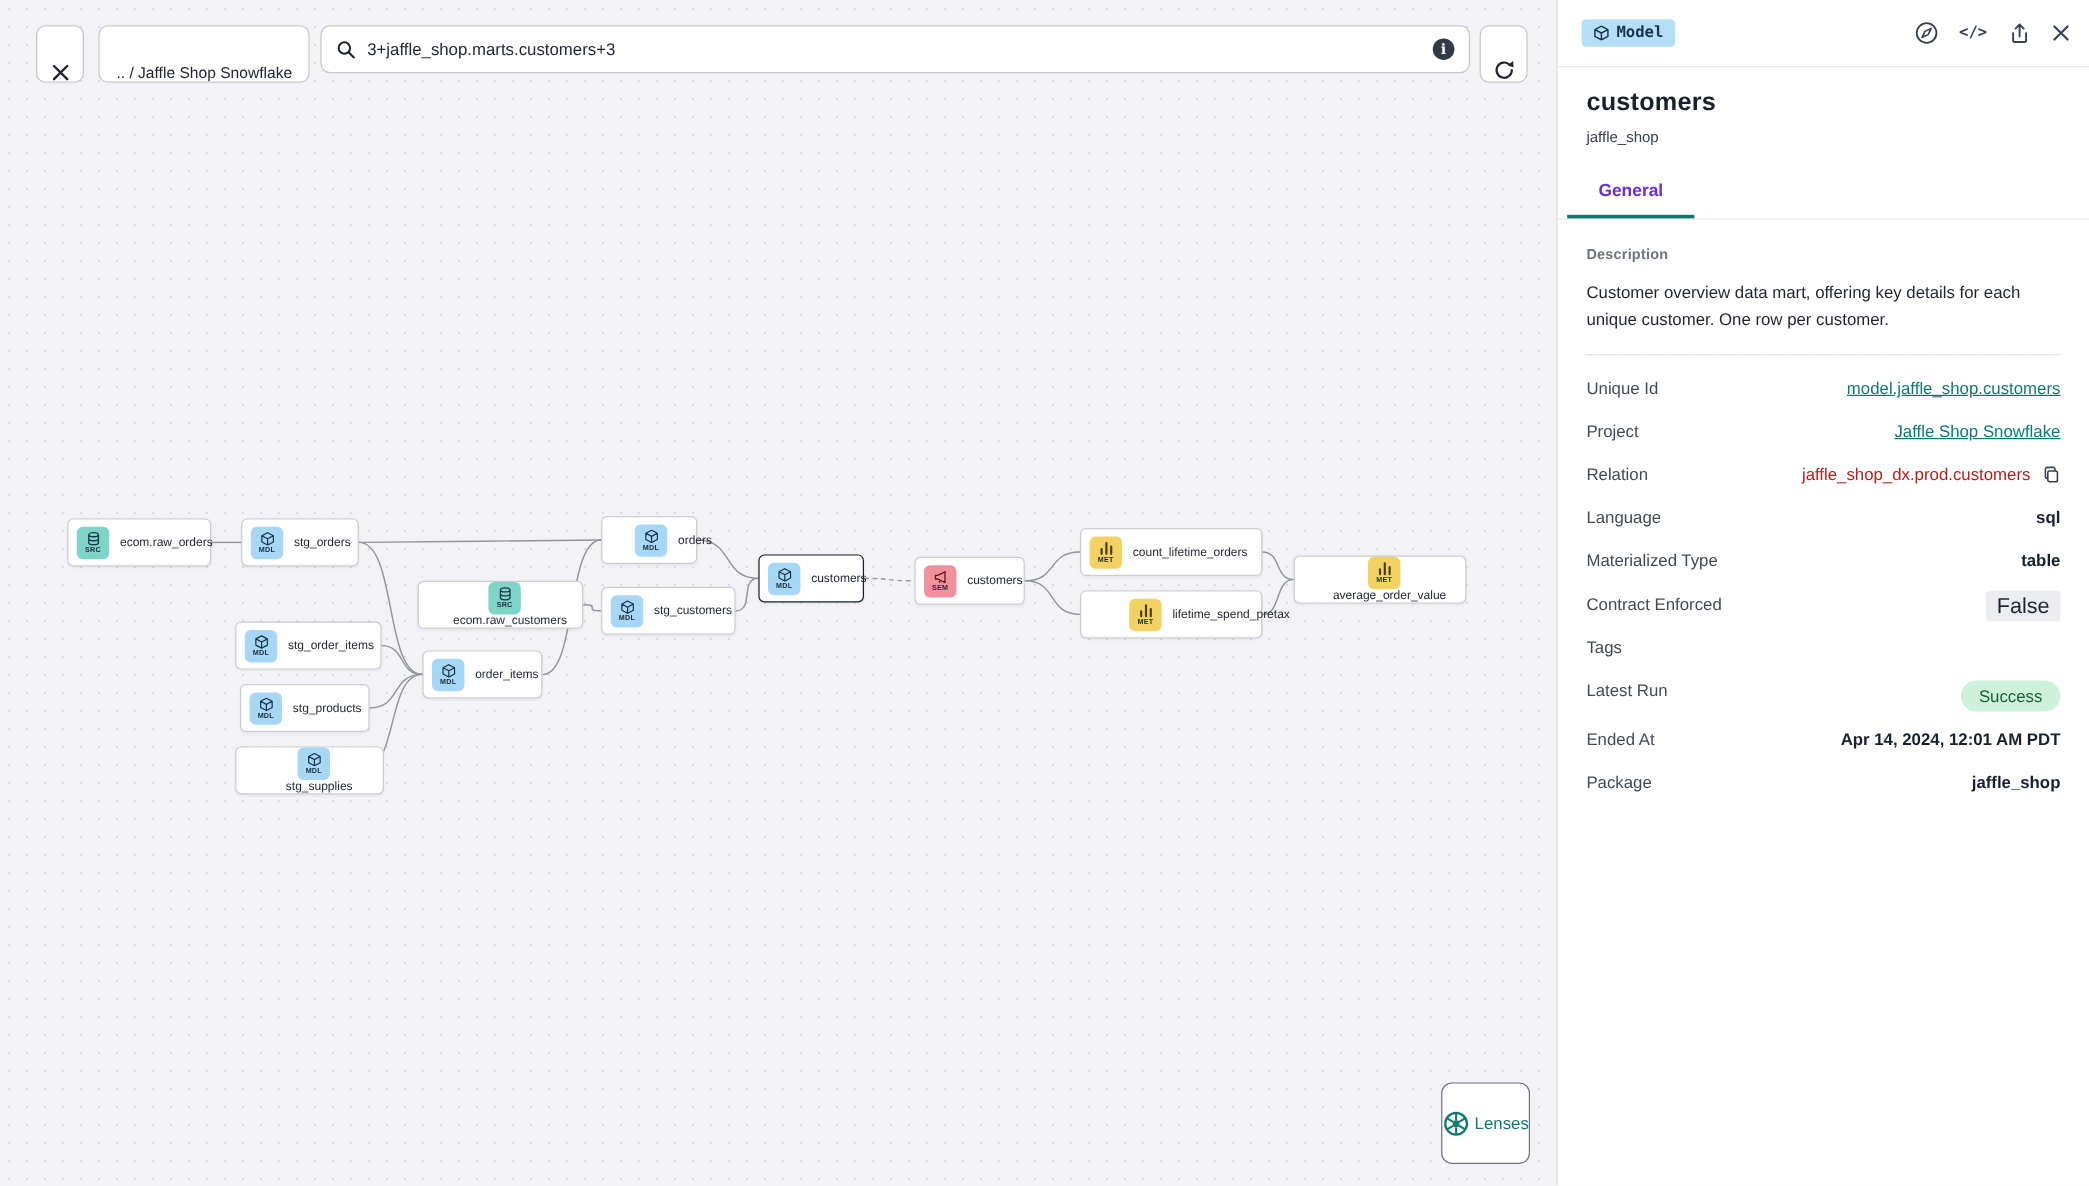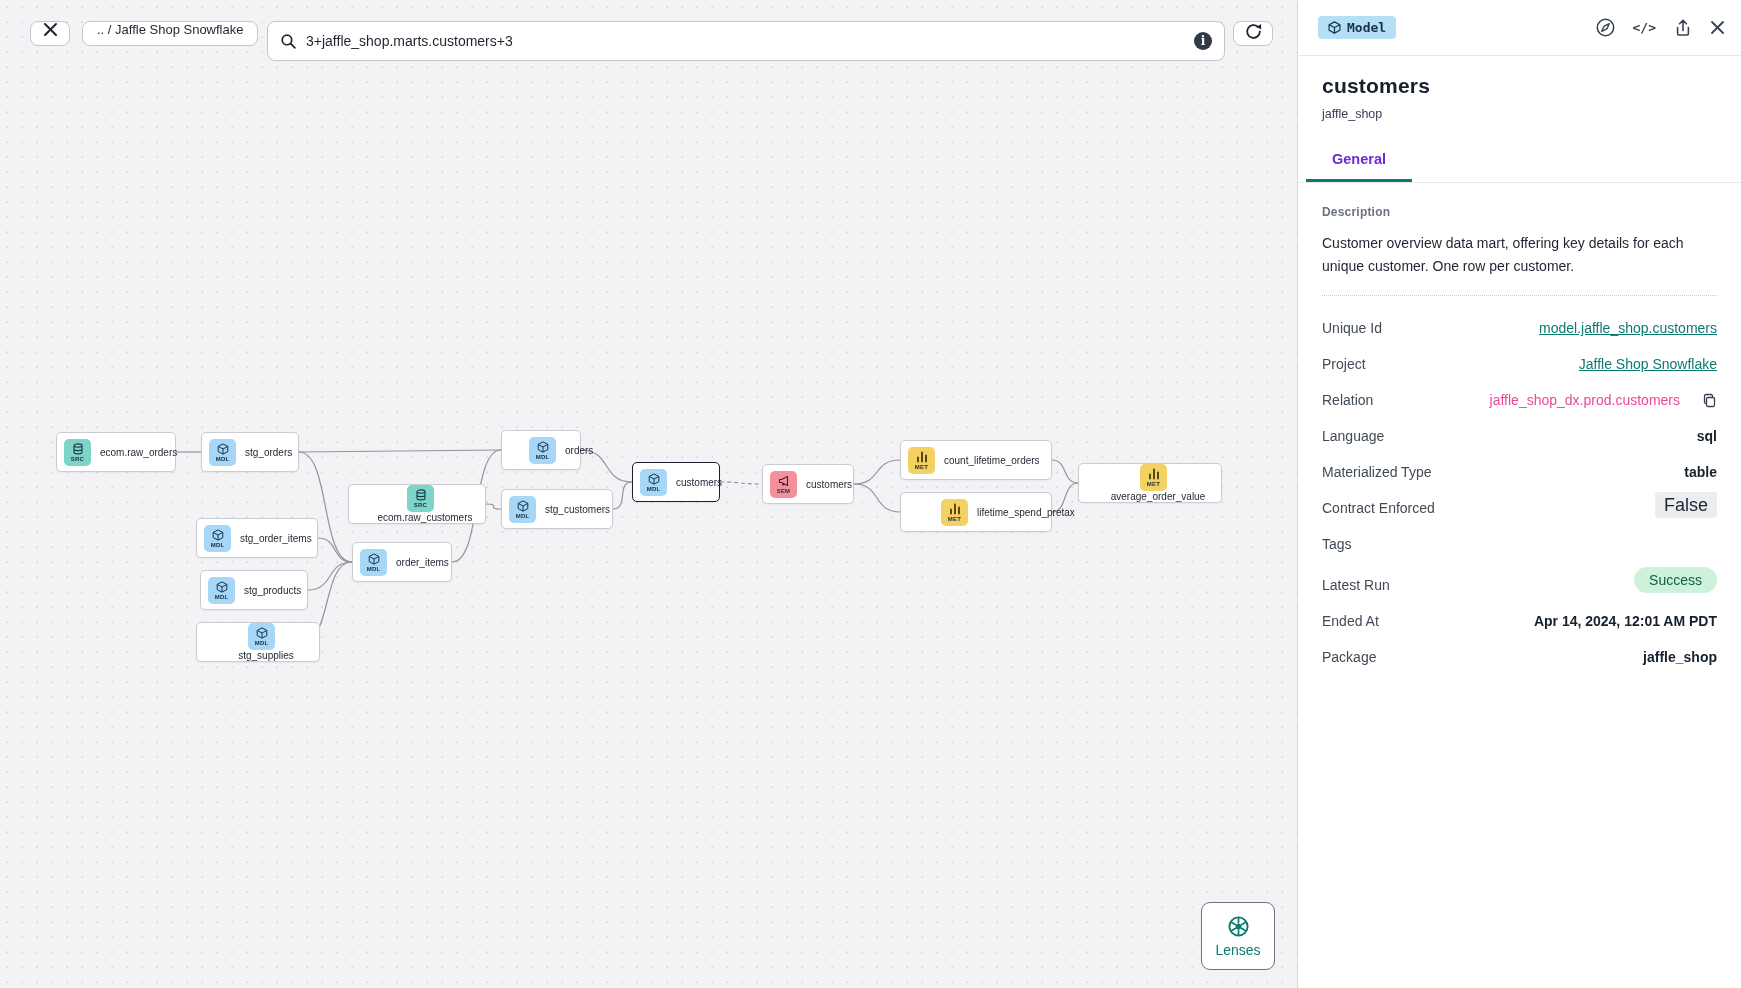--- a/index.html
+++ b/index.html
@@ -25,43 +25,43 @@
   .gnode .nicon {
     width:27px; height:27px; border-radius:5px; display:flex; flex-direction:column;
     align-items:center; justify-content:center; flex:none;
   }
   .gnode .nicon svg { display:block; }
   .gnode .ntype { font-size:6px; font-weight:bold; color:#1c2b3a; line-height:6px; margin-top:1px; letter-spacing:.2px; }
   .gnode .nlabel { font-size:10px; color:#1f2430; margin-left:9px; white-space:nowrap; }
 
   
   .tbtn {
-    position:absolute; top:21px; height:25px; background:#fff; border:1px solid #c3c7cd;
-    border-radius:8px; display:flex; align-items:flex-start; justify-content:center; cursor:pointer;
+    position:absolute; top:21px; height:48px; background:#fff; border:1px solid #c3c7cd;
+    border-radius:8px; display:flex; align-items:flex-end; justify-content:center; cursor:pointer;
     color:#1f2430;
   }
   .breadcrumb { font-size:13px; padding:0 14px; }
   .searchbox {
     position:absolute; left:267px; top:21px; width:958px; height:40px; background:#fff;
     border:1px solid #c3c7cd; border-radius:8px; display:flex; align-items:center; padding:0 12px;
   }
   .searchbox input {
     border:none; outline:none; flex:1; font-size:14px; color:#1f2430; margin-left:9px;
     font-family:"Liberation Sans",sans-serif; background:transparent;
   }
   .info-dot {
     width:18px; height:18px; border-radius:50%; background:#333a47; color:#fff;
     display:flex; align-items:center; justify-content:center; font-size:12px; font-weight:bold;
     font-family:"DejaVu Serif",serif; flex:none; cursor:pointer;
   }
 
   
   .lenses {
     position:absolute; left:1201px; top:902px; width:74px; height:68px; background:#fff;
-    border:1px solid #6b7280; border-radius:9px; display:flex; flex-direction:column;
+    border:1px solid #6b7280; border-radius:9px; display:flex; 
     align-items:center; justify-content:center; gap:4px; cursor:pointer;
   }
   .lenses .llabel { color:#0d7a70; font-size:14px; }
 
   
   .panel {
     position:absolute; right:0; top:0; width:444px; height:988px; background:#fff;
     border-left:1px solid #d6d9dd;
   }
   .panel-header {
@@ -83,25 +83,25 @@
   .tabs { margin-top:29px; border-bottom:1px solid #e7e9ec; padding-left:8px; }
   .tab {
     display:inline-block; padding:0 26px 12px; color:#6d28d9; font-size:14.5px; font-weight:bold;
     border-bottom:3px solid #0d7a70; cursor:pointer;
   }
   .section { padding:22px 24px 0; }
   .sec-label { font-size:12px; font-weight:bold; color:#6b7280; letter-spacing:.2px; }
   .desc { margin-top:13px; font-size:14px; color:#1f2430; line-height:1.65; }
   .dotted-div { border-top:1px dotted #c7cacf; margin:17px 24px 19px; }
   .fields { padding:0 24px; }
-  .frow { display:flex; align-items:flex-end; justify-content:space-between; margin-bottom:15px; min-height:21px; }
+  .frow { display:flex; align-items:flex-start; justify-content:space-between; margin-bottom:15px; min-height:21px; }
   .flabel { font-size:14px; color:#414a56; }
   .fval { font-size:14px; color:#16202e; font-weight:600; text-align:right; }
   .fval a { color:#0d7a70; font-weight:400; text-decoration:underline; cursor:pointer; }
-  .fval .copyval { color:#ec4899; font-weight:400; text-decoration:none; display:inline-flex; align-items:center; gap:22px; }
+  .fval .copyval { color:#b91c1c; font-weight:400; text-decoration:none; display:inline-flex; align-items:center; gap:10px; }
   .badge-gray { background:#ecedf0; color:#1f2430; font-weight:400; font-size:18px; padding:3px 9px; border-radius:3px; }
   .badge-success { background:#cdf1db; color:#155e3b; font-weight:400; font-size:14px; padding:5px 15px; border-radius:999px; display:inline-block; }
 </style>
 </head>
 <body>
 
 <div class="canvas">
   <svg class="edges" id="edge-layer" width="1297" height="988">
       <path d="M176,452 C192,452 185,452 201,452" class="edge"></path>
       <path d="M299,452 C345,452 455,450 501,450" class="edge"></path>

